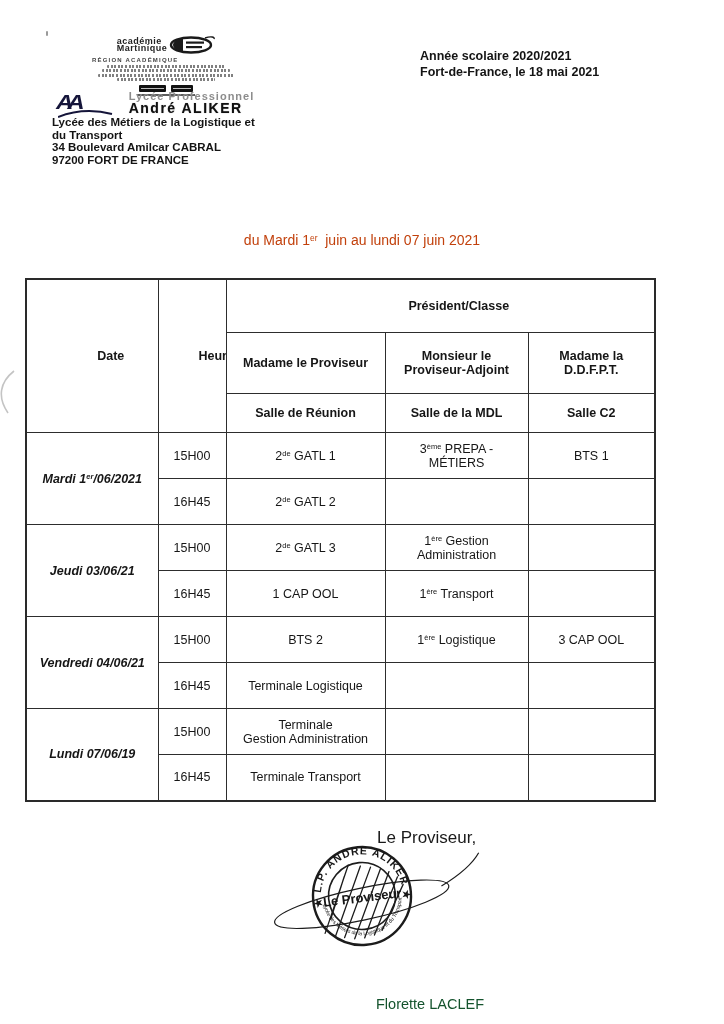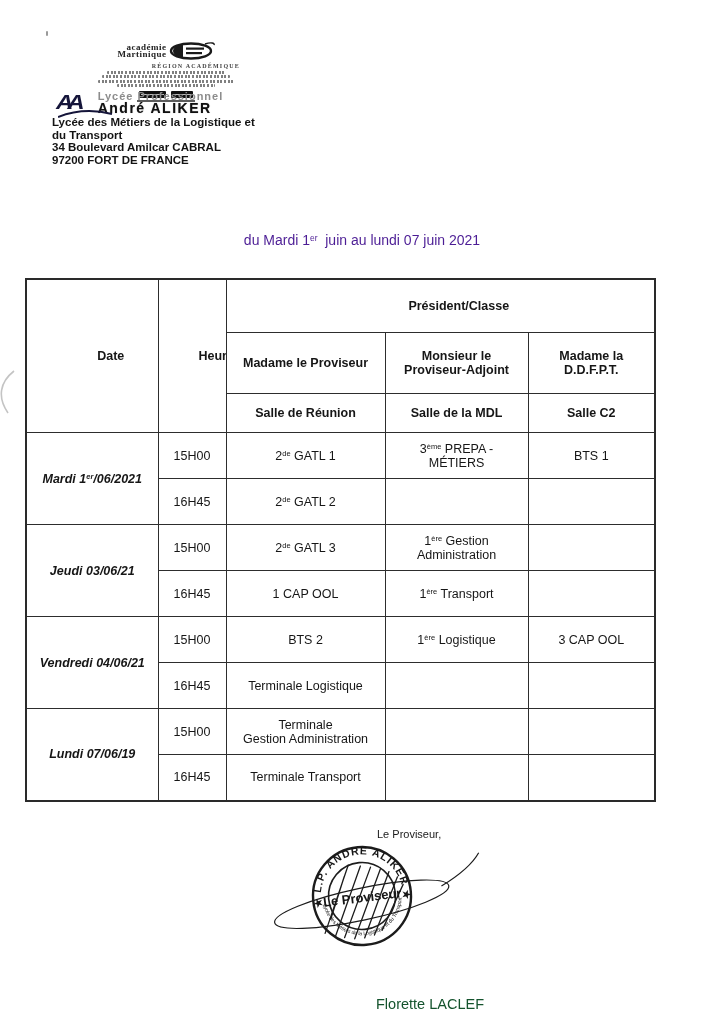--- a/index.html
+++ b/index.html
@@ -5,55 +5,55 @@
   html,body{margin:0;padding:0;background:#e8e8e8;}
   .page{
     position:relative;width:724px;height:1024px;background:#ffffff;
     margin:0 auto;overflow:hidden;
     font-family:"Liberation Sans",sans-serif;color:#1f1f1f;
   }
   sup{font-size:.6em;vertical-align:baseline;position:relative;top:-.5em;}
 
   
   .academy-block{
-    position:absolute;left:92px;top:42px;width:148px;
-    text-align:right;filter:blur(.35px);font-family:Liberation Serif, serif;
+    position:absolute;left:92px;top:36px;width:148px;
+    text-align:left;filter:blur(.35px);
   }
   .acad-name-row{display:flex;align-items:center;justify-content:center;gap:2px;}
   .acad-name{font-weight:bold;font-size:9px;line-height:7.5px;letter-spacing:.5px;color:#222;}
   .region-line{font-weight:bold;font-size:6px;letter-spacing:1.2px;color:#444;margin-top:3px;}
   .noise-line{height:3px;margin:1.5px auto 0;border-radius:1px;opacity:.75;
     background:repeating-linear-gradient(90deg,#555 0 2px,rgba(255,255,255,0) 2px 3.6px);}
   .gov-bars{display:flex;justify-content:center;gap:5px;margin-top:4px;}
   .gov-bar{height:7px;background:#111;border-radius:1px;position:relative;overflow:hidden;}
   .gov-bar::after{content:"";position:absolute;left:2px;right:2px;top:3px;height:1px;background:#bbb;}
   .gov-underline{width:58px;height:2px;background:#333;margin:2px auto 0;opacity:.8;}
 
-  .school-logo{position:absolute;left:56px;top:91px;display:flex;align-items:flex-start;filter:blur(.25px);}
+  .school-logo{position:absolute;left:56px;top:91px;display:flex;align-items:flex-start;filter:blur(.25px);gap:24px;}
   .monogram{
     font-weight:900;font-style:italic;font-size:24px;line-height:22px;
     letter-spacing:-6px;color:#15153a;transform:scaleY(.85);padding-right:10px;
   }
   .swoosh{position:absolute;left:2px;top:18px;}
-  .school-lines{margin-left:9px;}
+  .school-lines{margin-left:16px;}
   .school-type{font-weight:bold;font-size:11px;letter-spacing:1px;color:#8c8c8c;line-height:11px;}
   .school-name{font-weight:800;font-size:14px;letter-spacing:1.5px;color:#101010;line-height:13px;
     text-shadow:0 0 1px #999;}
 
   .address-block{position:absolute;left:52px;top:116px;width:206px;
     font-weight:bold;font-size:11.5px;line-height:12.5px;color:#141414;}
 
   .meta-block{position:absolute;left:420px;top:48px;font-weight:bold;font-size:12.5px;
     line-height:16px;color:#141414;}
 
   
   .doc-title{position:absolute;left:0;top:191px;width:100%;text-align:center;
     font-weight:bold;font-size:16.5px;color:#151515;}
   .doc-subtitle{position:absolute;left:0;top:232px;width:100%;text-align:center;
-    font-size:14px;color:#4c1d95;white-space:pre-wrap;}
+    font-size:14px;color:#c2410c;white-space:pre-wrap;}
 
   
   table.conseils{
     position:absolute;left:25px;top:278px;width:629px;
     border-collapse:collapse;table-layout:fixed;
     font-size:12.5px;color:#161616;
   }
   table.conseils th,table.conseils td{
     border:1.5px solid #2d2d2d;text-align:center;vertical-align:middle;
     white-space:pre-line;padding:1px 3px;overflow:hidden;
@@ -64,21 +64,21 @@
   thead tr:nth-child(2) th{height:58px;}
   thead tr:nth-child(3) th{height:36px;}
   tbody tr{height:46px;}
   td.date-cell{font-weight:bold;vertical-align:top;font-style:italic;}
   td.pt-mardi{padding-top:42px;}
   td.pt-jeudi{padding-top:16px;}
   td.pt-vendredi{padding-top:14px;}
   td.pt-lundi{padding-top:22px;}
 
   
-  .sig-caption{position:absolute;left:377px;top:828px;font-size:11px;color:#1a1a1a;}
+  .sig-caption{position:absolute;left:377px;top:828px;font-size:17px;color:#1a1a1a;}
   .stamp-svg{position:absolute;left:268px;top:838px;overflow:visible;}
   .signatory{position:absolute;left:376px;top:996px;font-size:14.5px;color:#14532d;}
 
   
   .speck{position:absolute;left:46px;top:31px;width:2px;height:5px;background:#9a9a9a;border-radius:1px;}
   .margin-arc{position:absolute;left:-4px;top:370px;}
 </style>
 </head>
 <body>
 
@@ -120,20 +120,24 @@
       <div class="school-name">André ALIKER</div>
     </div>
   </div>
 
   <div class="address-block">
     <div>Lycée des Métiers de la Logistique et du Transport</div>
     <div>34  Boulevard Amilcar CABRAL</div>
     <div>97200 FORT DE FRANCE</div>
   </div>
 
+  <div class="meta-block">
+    <div>Année scolaire 2020/2021</div>
+    <div>Fort-de-France, le 18 mai 2021</div>
+  </div>
 
   <div class="doc-subtitle">du Mardi 1<sup>er</sup>  juin au lundi 07 juin 2021</div>
 
   <table class="conseils">
     <colgroup>
       <col style="width:132px">
         <col style="width:68px">
         <col style="width:159px">
       <col style="width:143px">
         <col style="width:127px">

